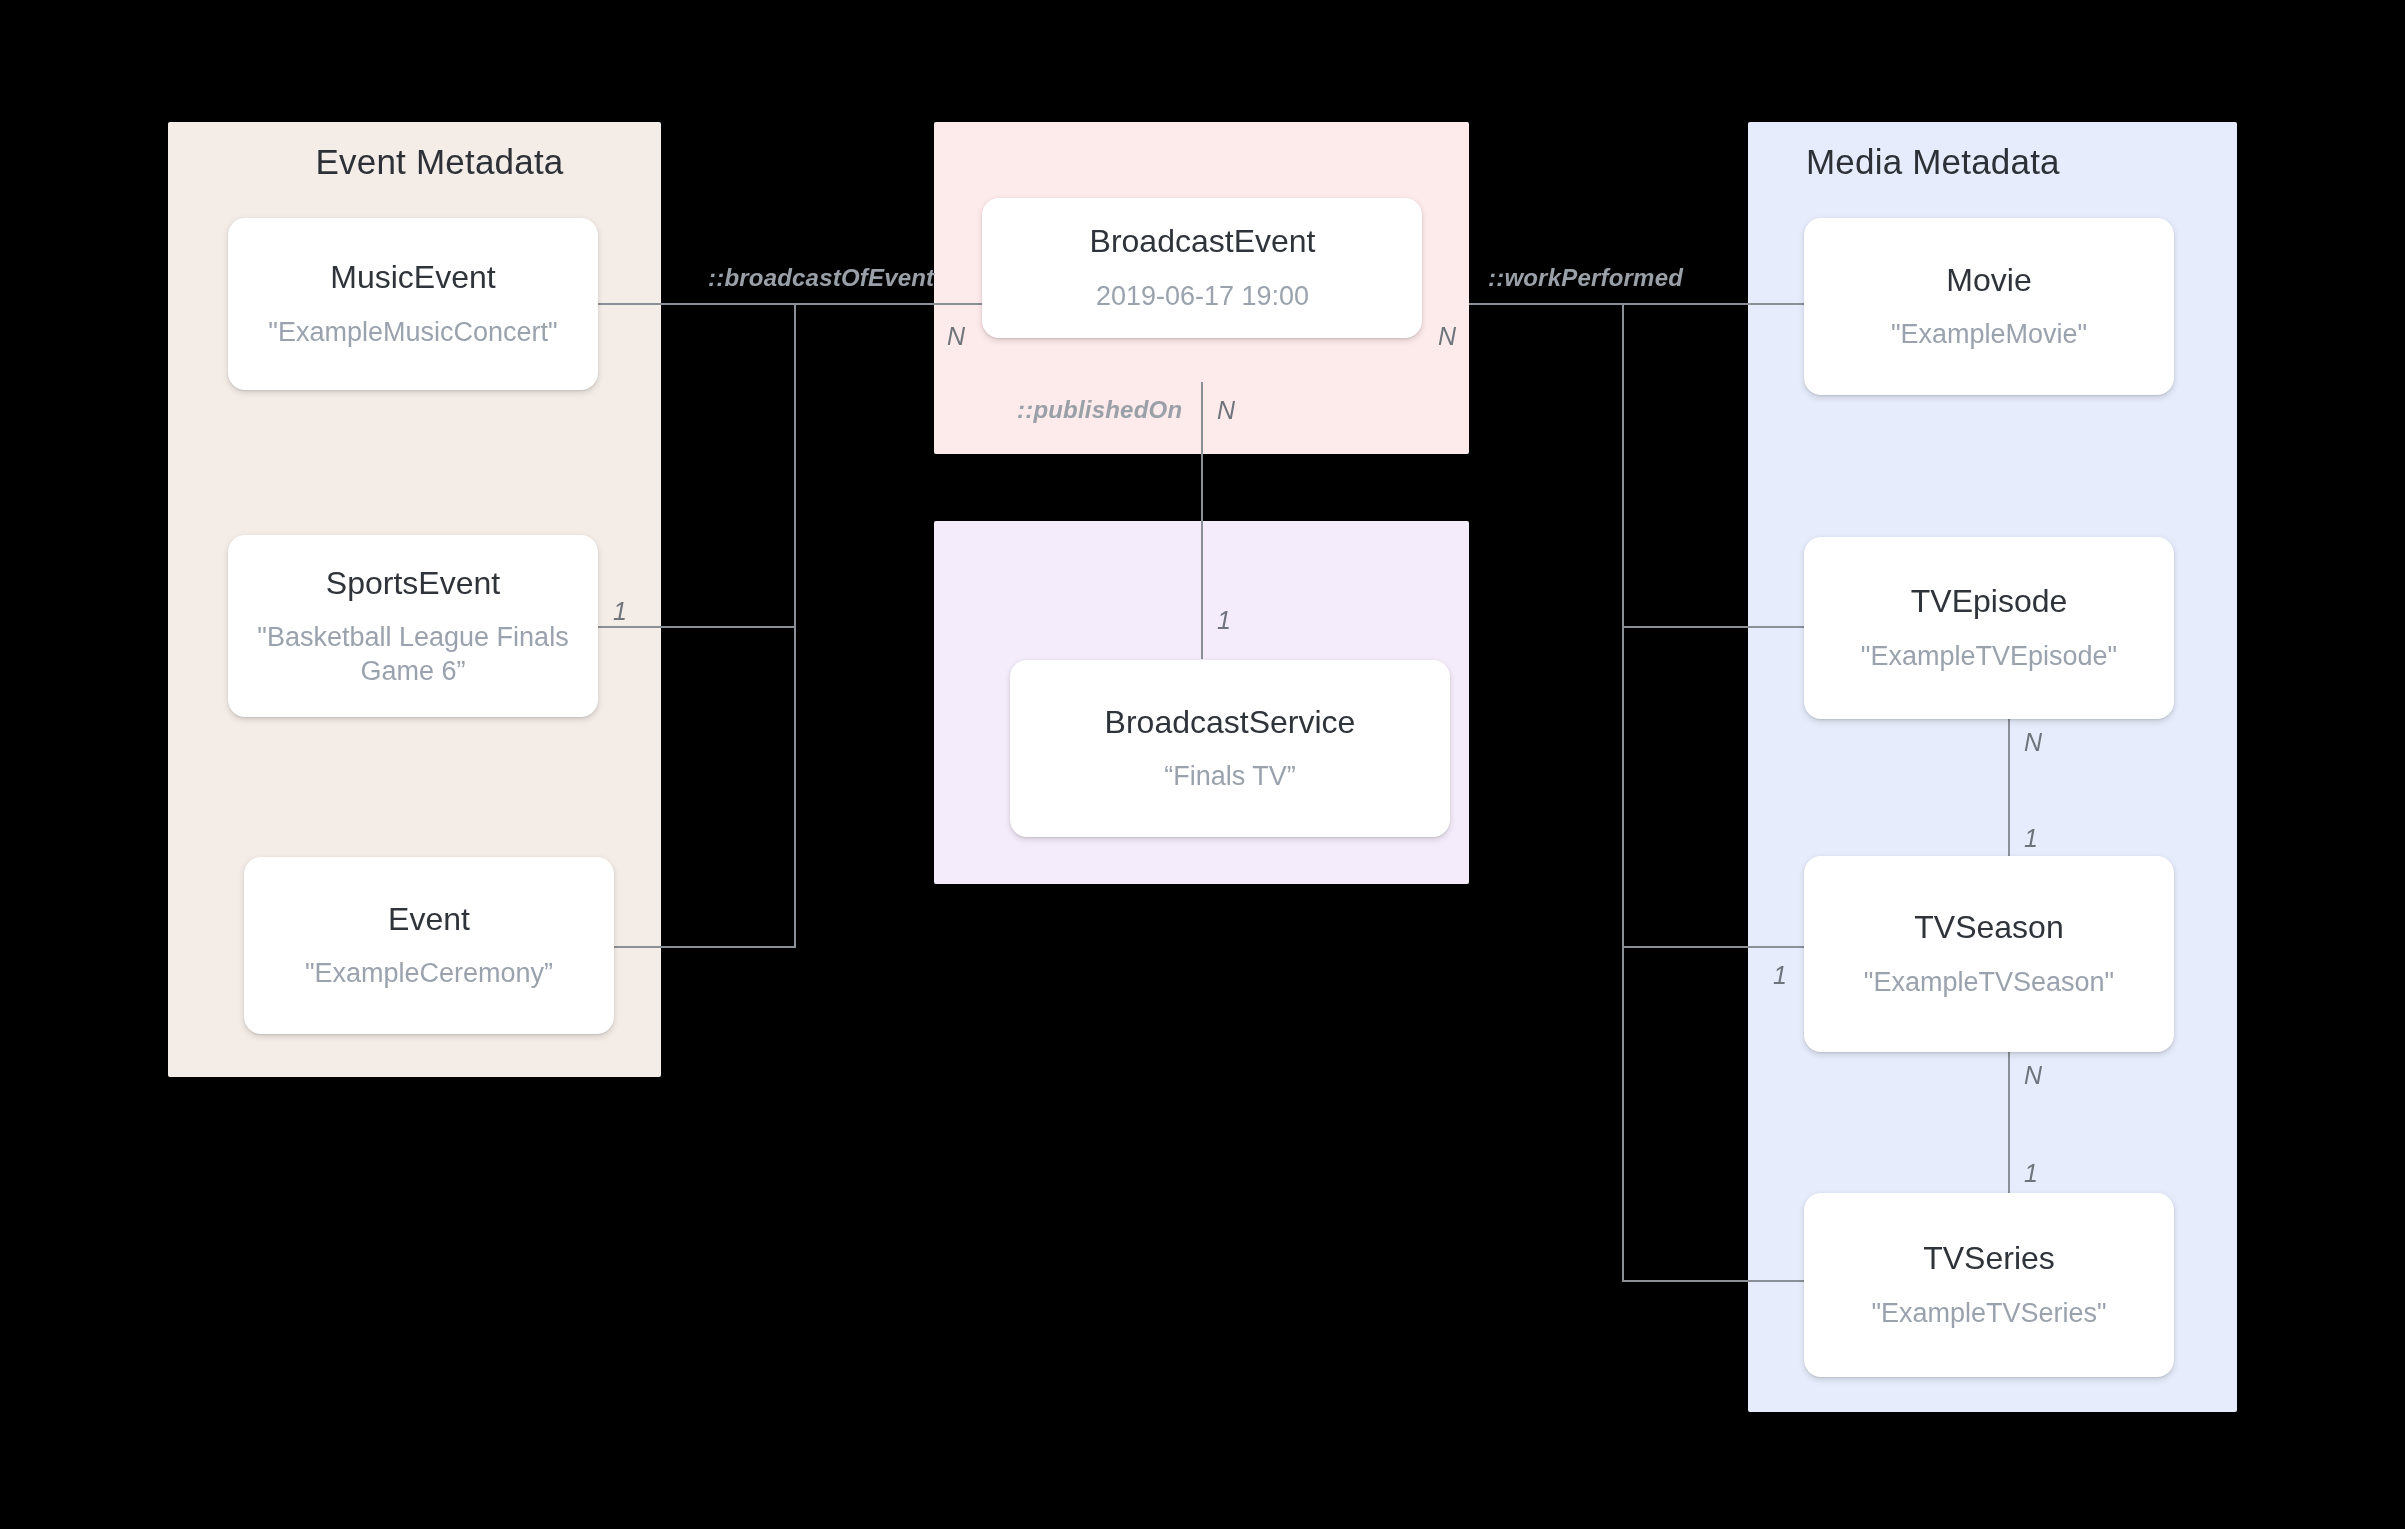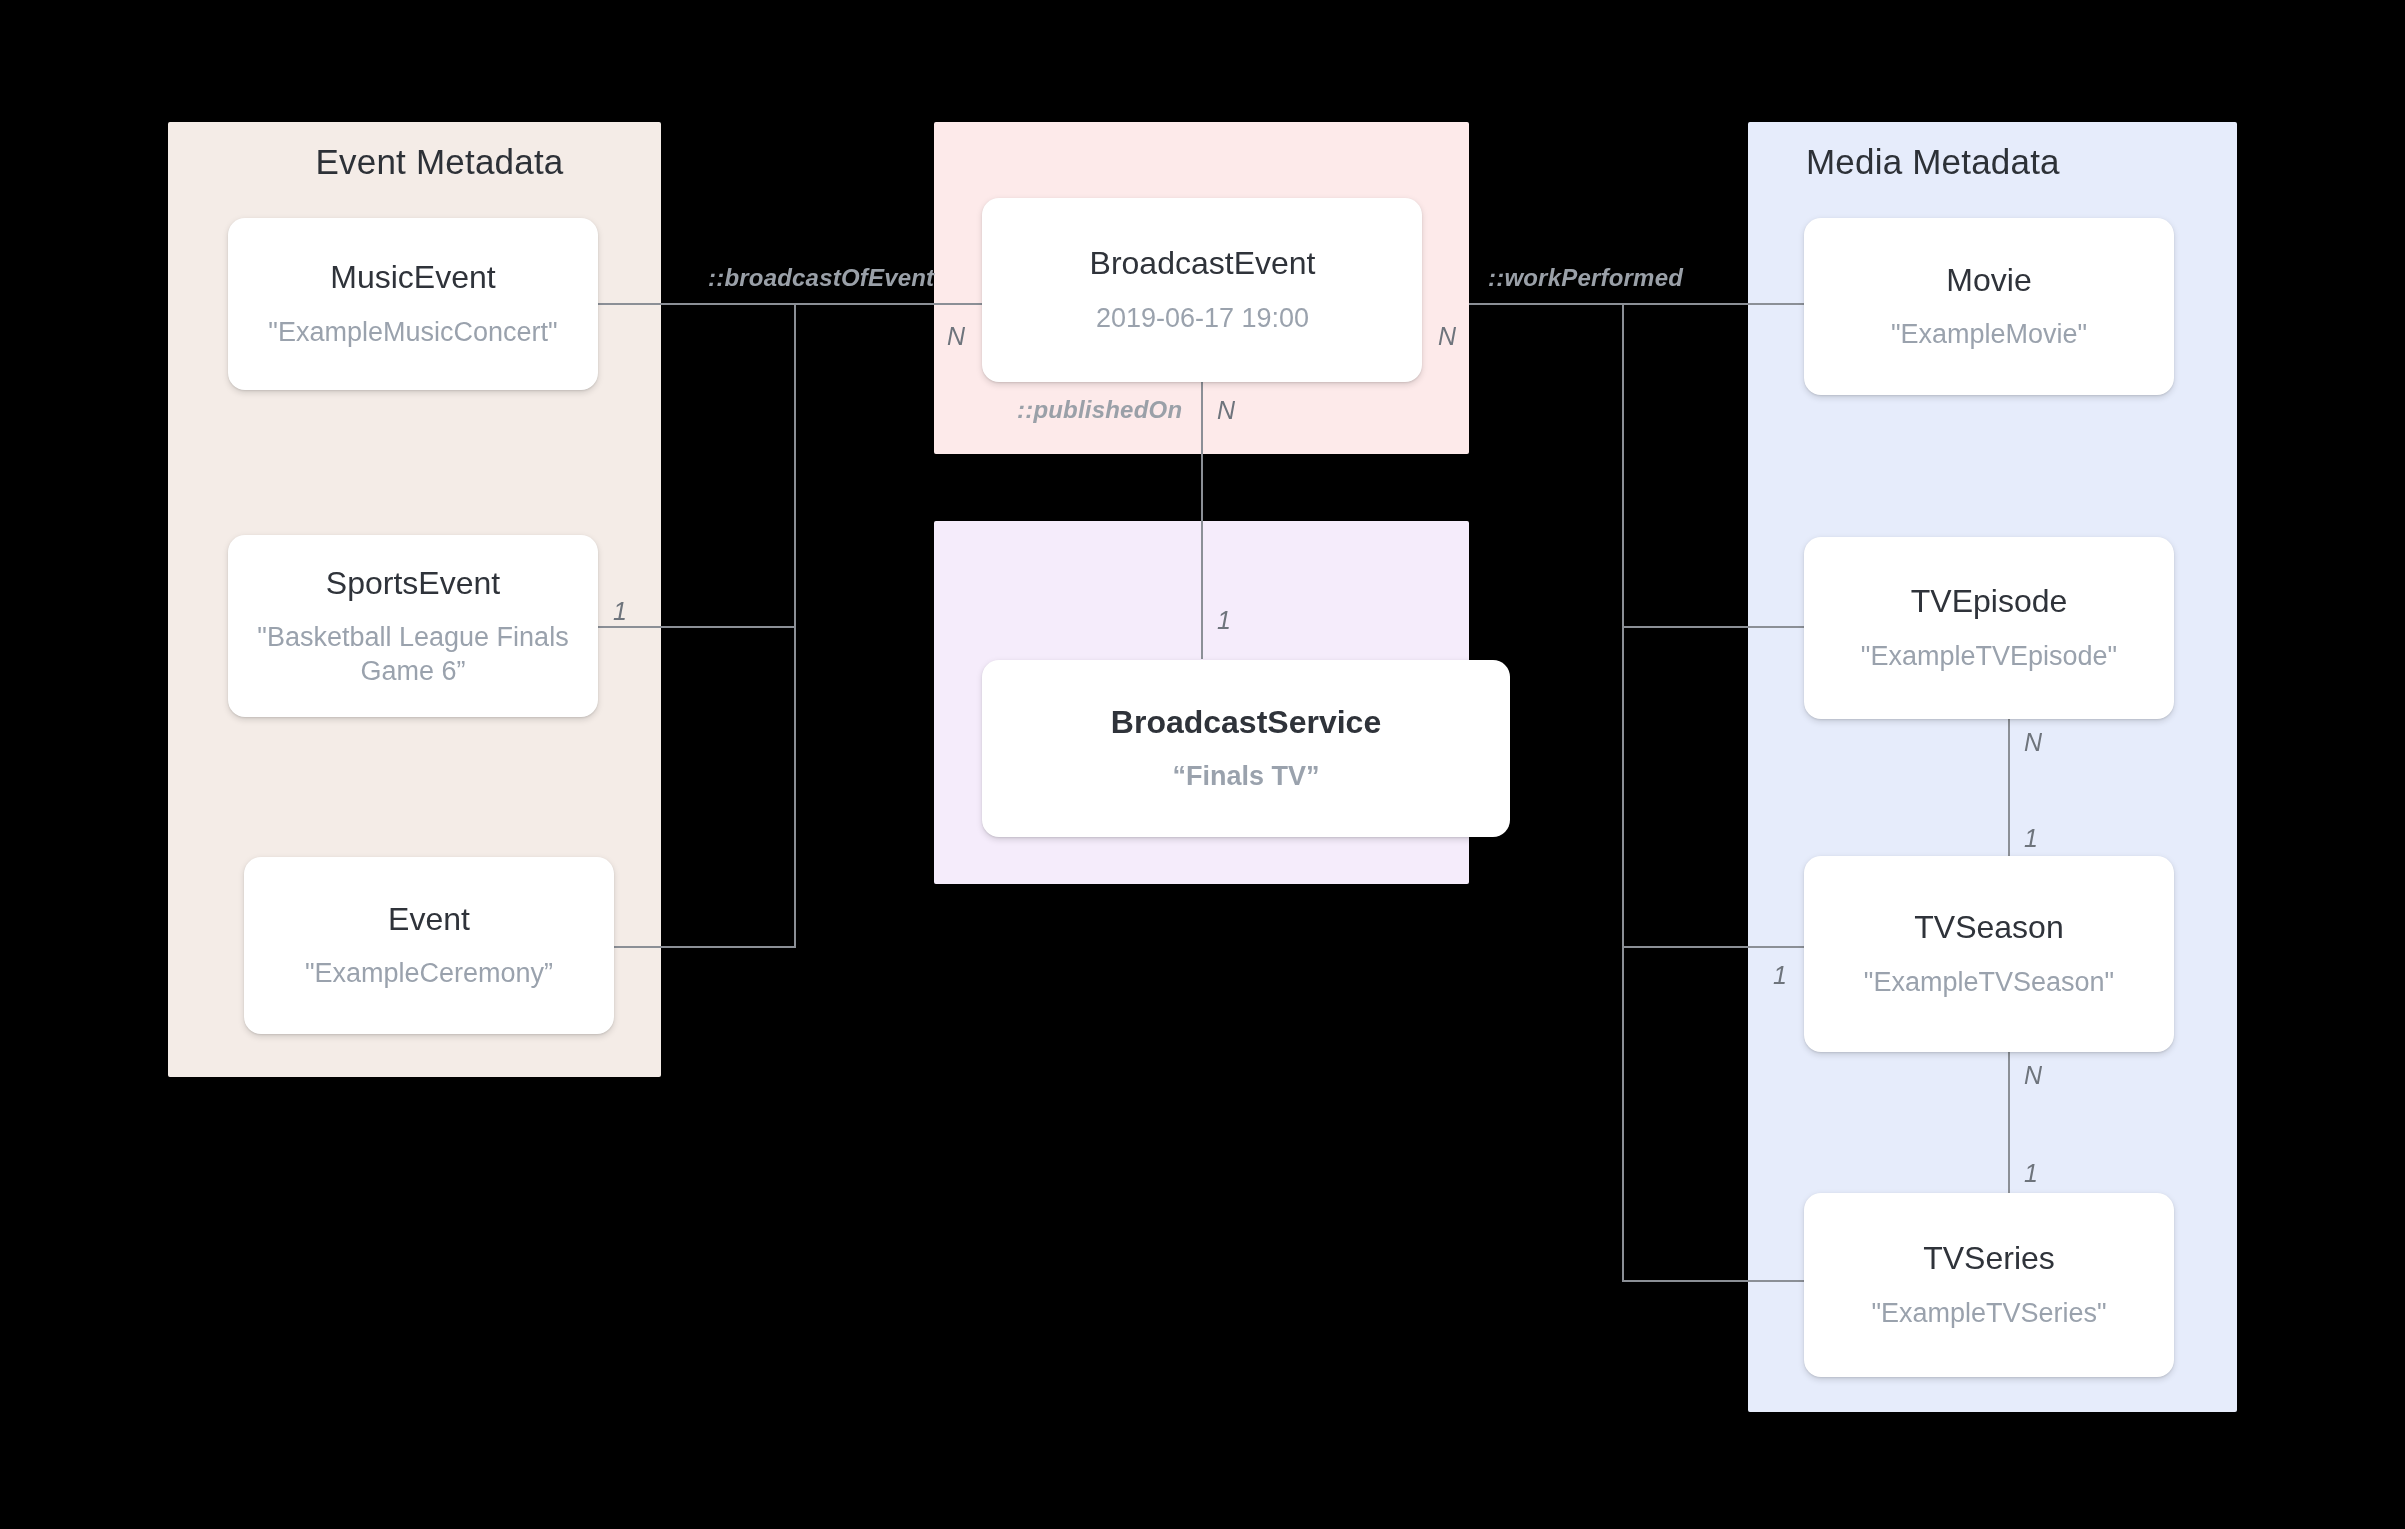--- a/index.html
+++ b/index.html
@@ -81,26 +81,26 @@
   <div class="card" style="left:228px;top:535px;width:370px;height:182px;">
     <div class="card-title">SportsEvent</div>
     <div class="card-sub" style="max-width:325px;">"Basketball League Finals Game 6”</div>
   </div>
 
   <div class="card" style="left:244px;top:857px;width:370px;height:177px;">
     <div class="card-title">Event</div>
     <div class="card-sub">"ExampleCeremony”</div>
   </div>
 
-  <div class="card" style="left:982px;top:198px;width:440px;height:184px;padding-left:18px;">
+  <div class="card" style="left:982px;top:198px;width:440px;height:140px;padding-left:18px;">
     <div class="card-title">BroadcastEvent</div>
     <div class="card-sub">2019-06-17 19:00</div>
   </div>
 
-  <div class="card" style="left:982px;top:660px;width:528px;height:177px;font-weight:bold;">
+  <div class="card" style="left:1010px;top:660px;width:440px;height:177px;">
     <div class="card-title">BroadcastService</div>
     <div class="card-sub">“Finals TV”</div>
   </div>
 
   <div class="card" style="left:1804px;top:537px;width:370px;height:182px;">
     <div class="card-title">TVEpisode</div>
     <div class="card-sub">"ExampleTVEpisode"</div>
   </div>
 
   <div class="card" style="left:1804px;top:218px;width:370px;height:177px;">

